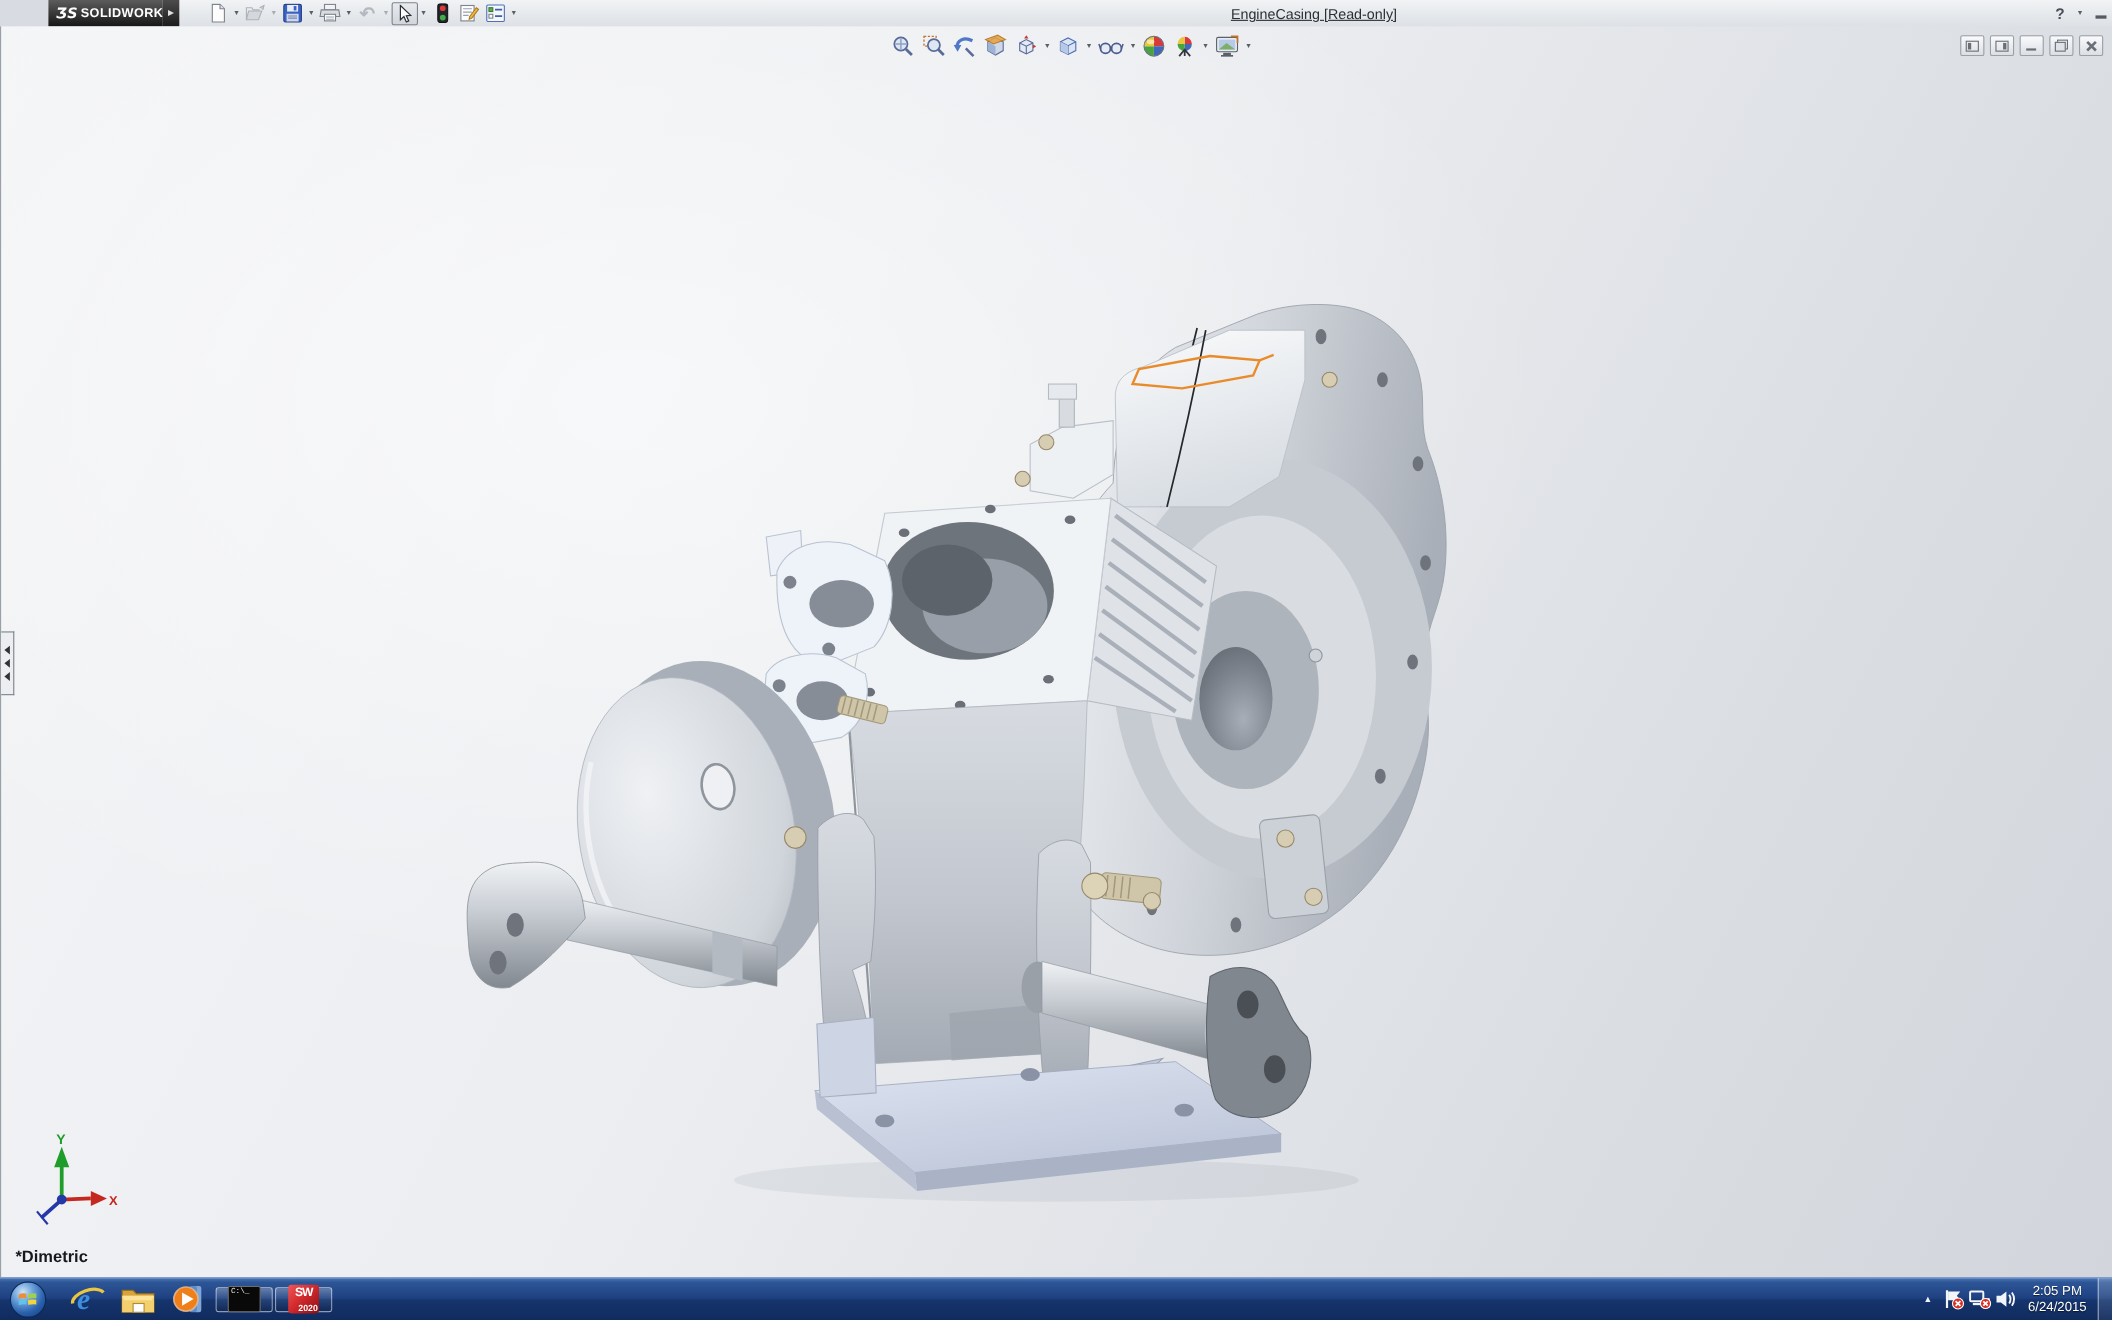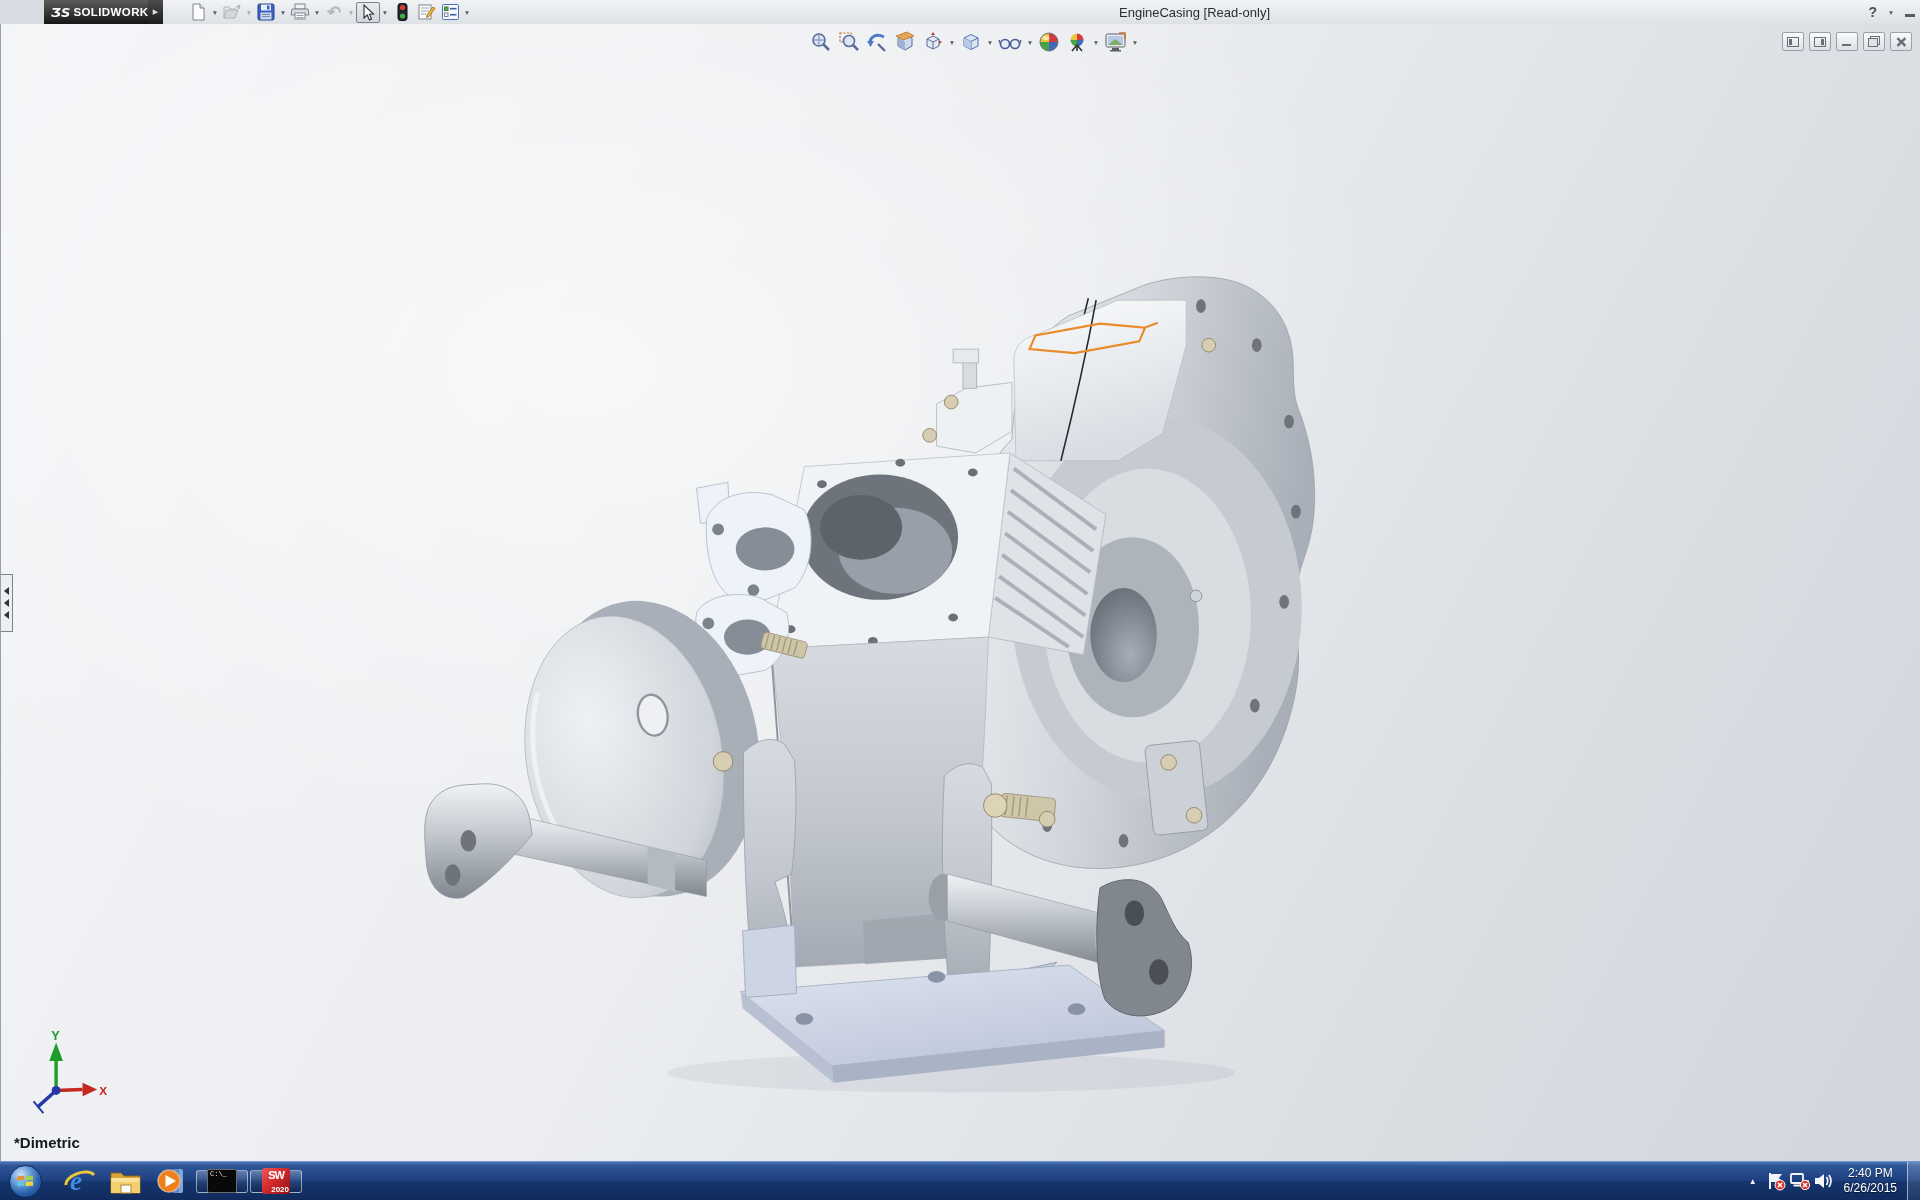--- a/index.html
+++ b/index.html
@@ -14,21 +14,21 @@
   .logo .mark{font-family:"DejaVu Sans",sans-serif;font-style:italic;font-weight:bold;font-size:13px;margin-right:3px;}
   .logo .brand{font-size:11.5px;font-weight:bold;letter-spacing:.4px;}
   .logo-chevron{position:absolute;left:104px;top:0;width:15px;height:24px;
     background:linear-gradient(#4c4c4c,#1b1b1b);color:#e0e0e0;font-size:7px;
     display:flex;align-items:center;justify-content:center;}
   .tb-icons{position:absolute;left:142px;top:1px;height:22px;display:flex;align-items:center;}
   .tb-btn{width:24px;height:21px;display:flex;align-items:center;justify-content:center;border:1px solid transparent;}
   .tb-btn.pressed{background:linear-gradient(#e8eaee,#d2d6db);border:1px solid #7d838c;border-radius:2px;}
   .dd{width:10px;font-size:6.5px;color:#5a5f66;text-align:center;}
   .dd.dim{color:#a9adb4;}
-  .title-text{position:absolute;left:1075px;top:5px;font-size:13px;color:#2b2f35;}
+  .title-text{position:absolute;left:1075px;top:5px;font-size:13px;color:#2b2f35;text-decoration:underline;}
   .win-ctrls{position:absolute;right:6px;top:0;height:24px;display:flex;align-items:center;gap:9px;}
   .help{font-size:14px;color:#4a4f57;font-weight:bold;}
   .glyph-min{width:11px;height:11px;position:relative;}
   .glyph-min::after{content:"";position:absolute;left:0;bottom:1px;width:10px;height:3px;background:#565b63;}
   .glyph-restore{width:12px;height:11px;position:relative;}
   .glyph-restore::before{content:"";position:absolute;right:0;top:0;width:8px;height:7px;border:1.5px solid #565b63;}
   .glyph-restore::after{content:"";position:absolute;left:0;bottom:0;width:8px;height:7px;border:1.5px solid #565b63;background:#dfe2e6;}
   .glyph-close{width:12px;height:12px;position:relative;}
   .glyph-close::before,.glyph-close::after{content:"";position:absolute;left:5px;top:-1px;width:3px;height:14px;background:#565b63;}
   .glyph-close::before{transform:rotate(45deg);}
@@ -591,18 +591,18 @@
       </svg>
     </div>
     <div class="tray-ico">
       <svg width="22" height="20" viewBox="0 0 22 20">
         <path d="M2 7 L6 7 L11 3 L11 17 L6 13 L2 13 Z" fill="#f2f5fa"></path>
         <path d="M13.5 6 Q16 10 13.5 14" fill="none" stroke="#f2f5fa" stroke-width="1.7"></path>
         <path d="M16 4 Q20 10 16 16" fill="none" stroke="#f2f5fa" stroke-width="1.7"></path>
       </svg>
     </div>
     <div class="clock">
-      <div>2:40 PM</div>
-      <div>6/26/2015</div>
+      <div>2:05 PM</div>
+      <div>6/24/2015</div>
     </div>
     <div class="show-desktop"></div>
   </div>
 </div>
 
 </body></html>

